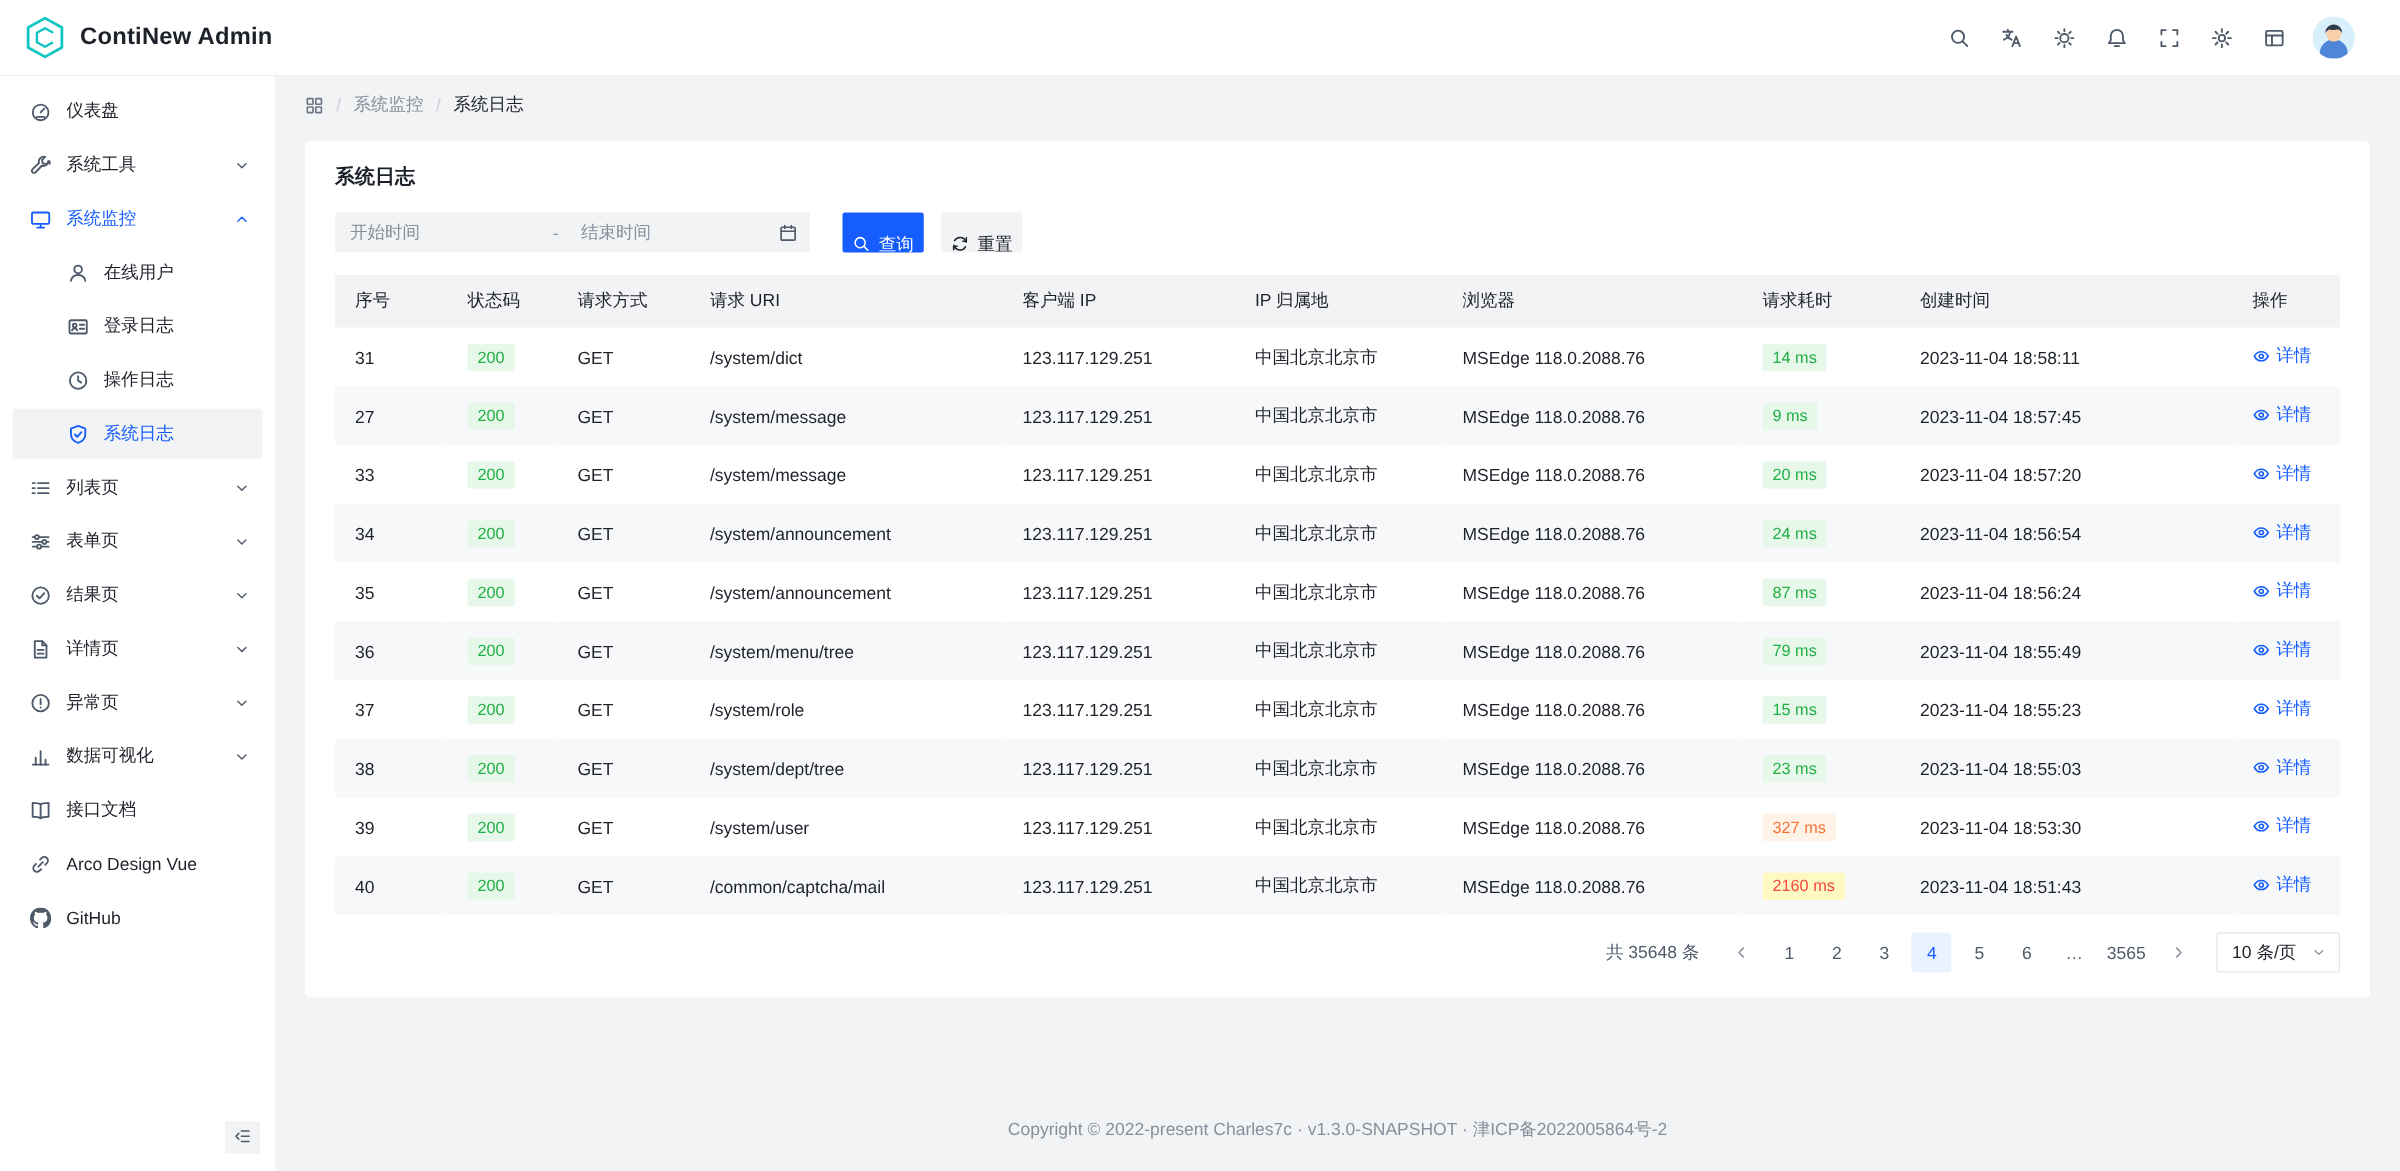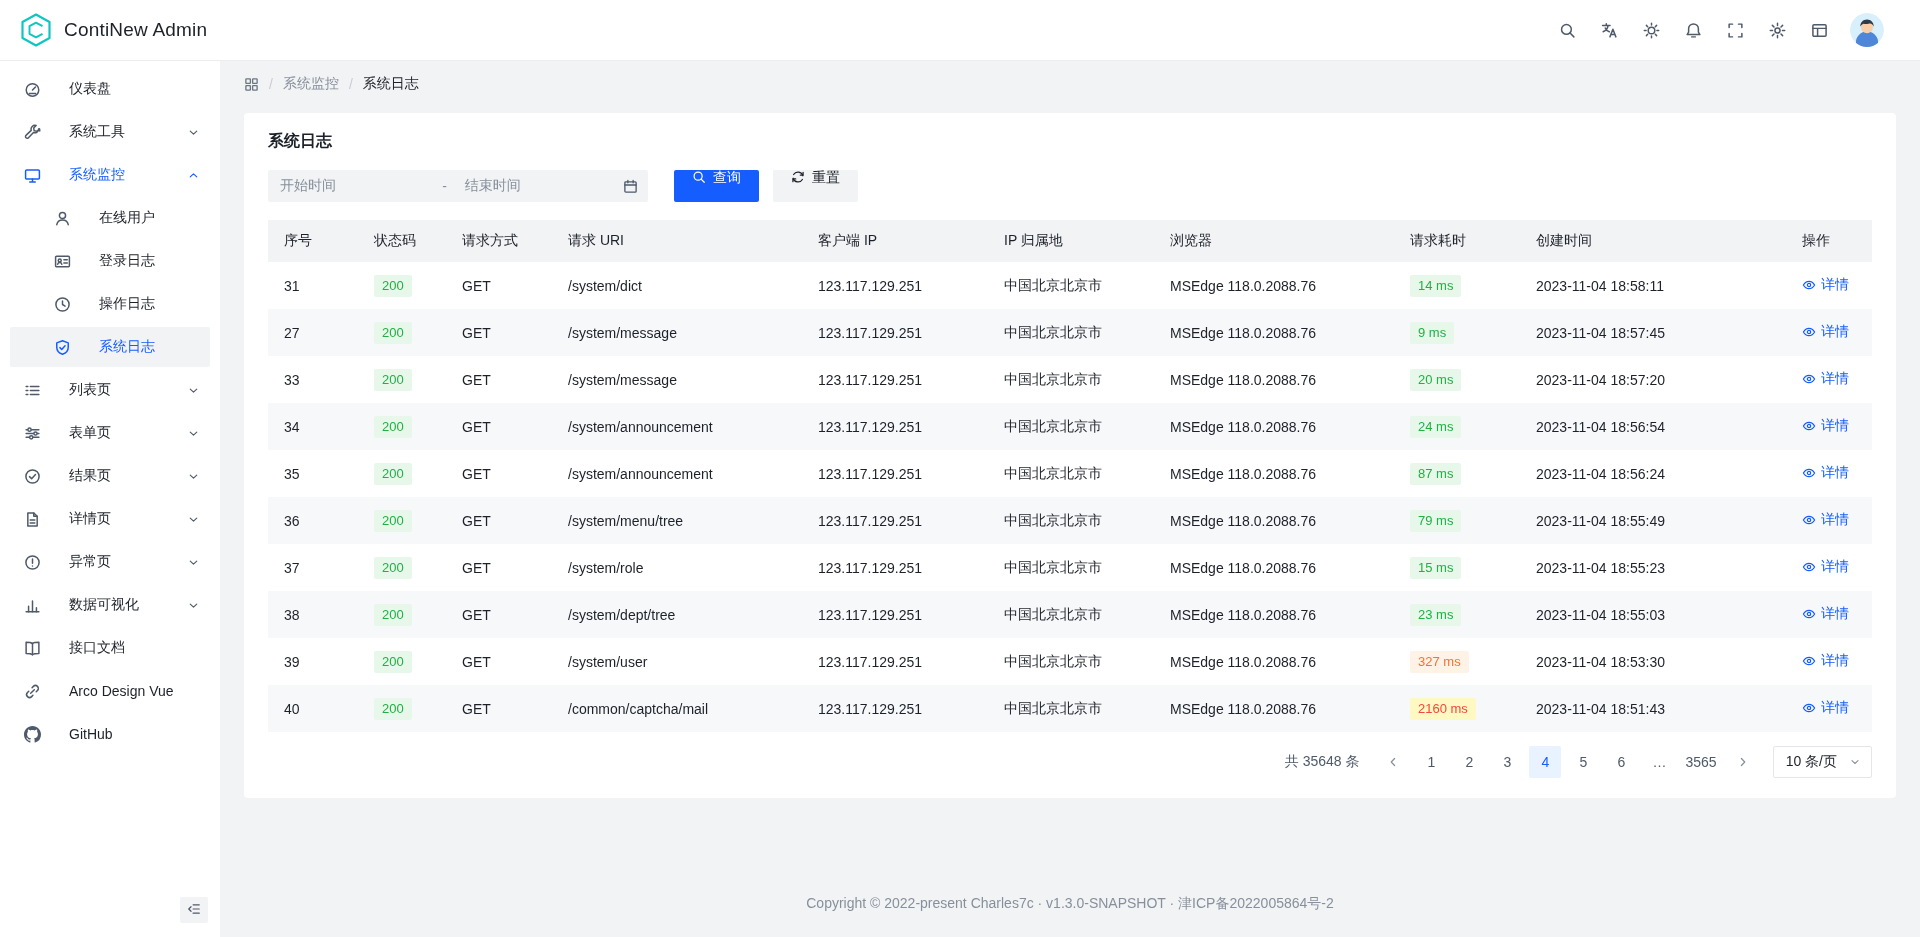--- a/index.html
+++ b/index.html
@@ -5,32 +5,32 @@
   *{margin:0;padding:0;box-sizing:border-box}
   html,body{width:1920px;height:937px}
   body{font-family:"Liberation Sans","DejaVu Sans",sans-serif;font-size:14px;color:#1d2129;background:#f2f3f5;overflow:hidden}
   .app{width:1920px;height:937px;display:flex;flex-direction:column;background:#f2f3f5}
 
   
   .header{height:61px;flex:none;background:#fff;border-bottom:1px solid #ebedf0;display:flex;align-items:center;justify-content:space-between;padding:0 36px 0 18px}
   .logo-area{display:flex;align-items:center;gap:10px;cursor:pointer}
   .logo-mark{width:36px;height:36px;display:inline-flex}
   .logo-mark svg{width:100%;height:100%}
-  .app-title{font-size:19px;font-weight:400;color:#1d2129;letter-spacing:.2px}
+  .app-title{font-size:19px;font-weight:700;color:#1d2129;letter-spacing:.2px}
   .header-right{display:flex;align-items:center;gap:6px}
   .header-actions{display:flex;align-items:center;gap:8px}
   .h-btn{width:34px;height:34px;border:none;background:transparent;color:#4e5969;display:flex;align-items:center;justify-content:center;border-radius:50%;cursor:pointer}
   .h-btn .icon{width:17px;height:17px}
   .avatar{width:34px;height:34px;border:none;padding:0;background:transparent;border-radius:50%;overflow:hidden;cursor:pointer;margin-left:8px;display:flex}
   .avatar svg{width:100%;height:100%}
 
   
   .body-row{flex:1;display:flex;min-height:0}
   .sidebar{width:220px;flex:none;background:#fff;padding:8px 10px 12px;position:relative;display:flex;flex-direction:column}
-  .side-item{height:40px;margin-bottom:3px;display:flex;align-items:center;gap:28px;padding:0 10px 0 14px;border-radius:2px;color:#1d2129;cursor:pointer;font-size:14px}
+  .side-item{height:40px;margin-bottom:3px;display:flex;align-items:center;gap:12px;padding:0 10px 0 14px;border-radius:2px;color:#1d2129;cursor:pointer;font-size:14px}
   .side-item .icon{width:17px;height:17px;color:#4e5969}
   .side-item.trail,.side-item.trail .icon,.side-item.trail .chev{color:#165dff}
   .side-item.child{padding-left:44px}
   .side-item.selected{background:#f2f3f5;color:#165dff}
   .side-item.selected .icon{color:#165dff}
   .side-label{flex:1;white-space:nowrap;overflow:hidden;text-overflow:ellipsis}
   .chev{margin-left:auto;color:#86909c;width:13px !important;height:13px !important}
   .sidebar-collapse{position:absolute;bottom:14px;right:12px;width:28px;height:26px;border:none;background:#f2f3f5;color:#4e5969;display:flex;align-items:center;justify-content:center;border-radius:2px;cursor:pointer}
   .sidebar-collapse .icon{width:14px;height:14px}
 
@@ -45,21 +45,21 @@
 
   .card{margin-top:20px;background:#fff;border-radius:4px;padding:18px 24px 20px}
   .page-title{font-size:16px;font-weight:600;color:#1d2129}
 
   .filter-row{margin-top:18px;display:flex;align-items:center}
   .date-range{width:380px;height:32px;background:#f2f3f5;border-radius:2px;display:flex;align-items:center;padding:0 10px 0 12px;color:#86909c;cursor:pointer;font-size:14px}
   .date-range .ph{flex:1}
   .date-range .ph.end{padding-left:14px}
   .date-range .sep{color:#86909c;padding:0 4px}
   .date-range .icon{width:15px;height:15px;color:#4e5969}
-  .btn{height:32px;border-radius:2px;border:none;display:inline-flex;align-items:flex-start;gap:7px;padding:0 18px;font-size:14px;cursor:pointer;line-height:1}
+  .btn{height:32px;border-radius:2px;border:none;display:inline-flex;align-items:flex-end;gap:7px;padding:0 8px;font-size:14px;cursor:pointer;line-height:1}
   .btn .icon{width:14px;height:14px}
   .btn-primary{background:#165dff;color:#fff;margin-left:26px}
   .btn-plain{background:#f2f3f5;color:#1d2129;margin-left:14px}
 
   table{margin-top:18px;width:100%;border-collapse:collapse;table-layout:fixed}
   th{height:42px;background:#f2f3f5;text-align:left;font-weight:500;color:#1d2129;padding:0 16px;font-size:14px;white-space:nowrap}
   td{height:47px;padding:0 16px;color:#1d2129;font-size:14px;white-space:nowrap;overflow:hidden;text-overflow:ellipsis}
   tbody tr:nth-child(even){background:#f7f8fa}
   .badge{display:inline-block;padding:2px 8px;border-radius:2px;font-size:13px;line-height:18px}
   .badge.green,.badge.fast{background:#e7f8eb;color:#21b044}

